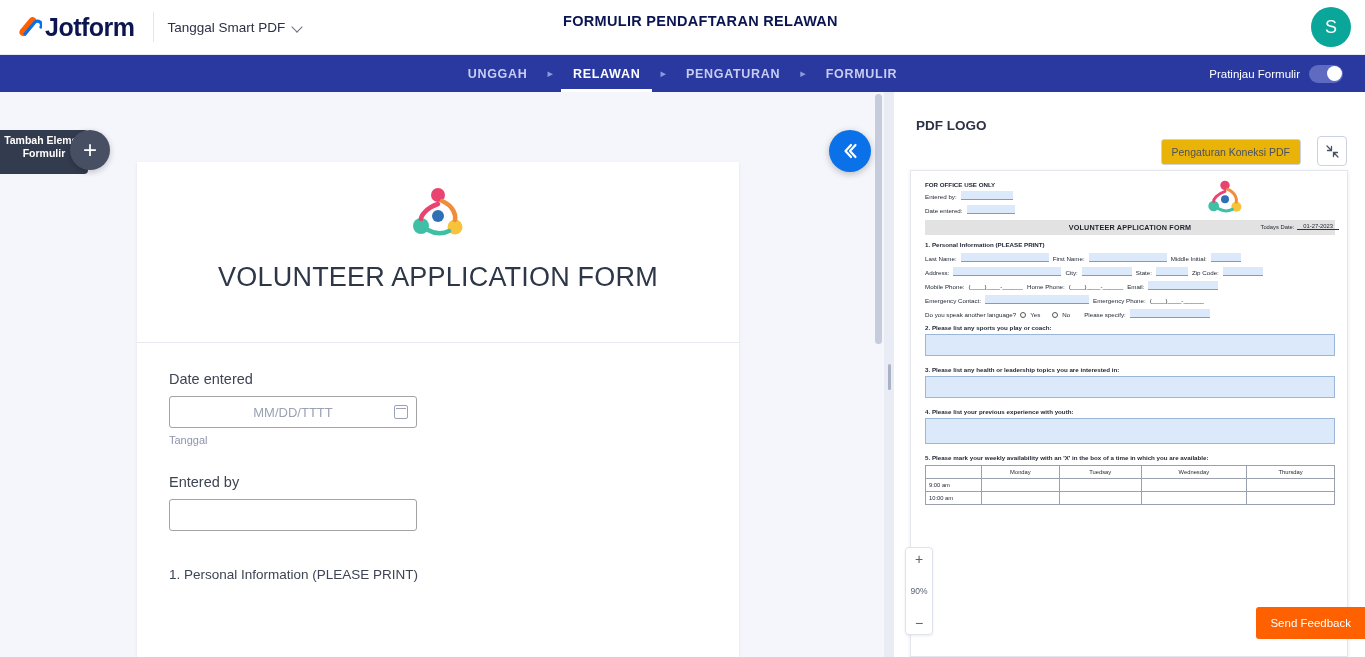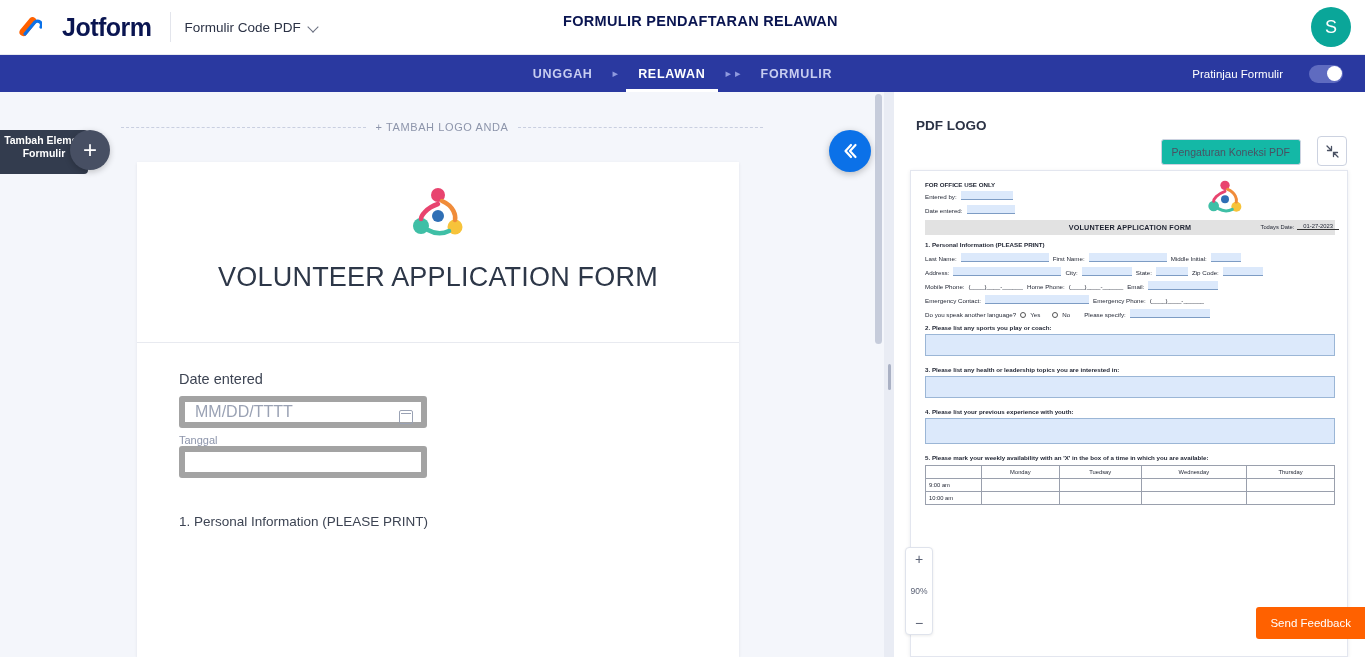--- a/index.html
+++ b/index.html
@@ -11,21 +11,21 @@
     background: #fff;
   }
   #app { position: relative; width: 1365px; height: 657px; overflow: hidden; }
 
   
   .topbar {
     position: absolute; top: 0; left: 0; width: 1365px; height: 55px;
     background: #fff; border-bottom: 1px solid #e7e9ef;
     display: flex; align-items: center;
   }
-  .logo-wrap { display: flex; align-items: center; padding-left: 16px; gap: 20px; }
+  .logo-wrap { display: flex; align-items: center; padding-left: 16px; gap: 3px; }
   .logo-mark { width: 26px; height: 26px; position: relative; }
   .logo-text { font-size: 25px; font-weight: bold; color: #0a1551; letter-spacing: -0.5px; }
   .topbar-div { width: 1px; height: 30px; background: #e3e5ec; margin: 0 14px 0 18px; }
   .smartpdf {
     display: flex; align-items: center; gap: 6px;
     font-size: 13.5px; color: #2b3245;
   }
   .chev { width: 14px; height: 14px; display:inline-block; position: relative; }
   .chev::after {
     content: ""; position: absolute; left: 2px; top: 3px;
@@ -58,21 +58,21 @@
   .nav-item.active { color: #fff; }
   .nav-item.active::after {
     content: ""; position: absolute; bottom: 0; left: 6px; right: 6px;
     height: 3px; background: #fff;
   }
   .nav-sep {
     display: flex; align-items: center; color: #8f9ade; font-size: 11px; padding: 0 2px;
   }
   .preview-wrap {
     position: absolute; right: 22px; top: 0; height: 37px;
-    display: flex; align-items: center; gap: 26px;
+    display: flex; align-items: center; gap: 9px;
   }
   .preview-label { color: #fff; font-size: 11.5px; }
   .toggle {
     width: 34px; height: 18px; border-radius: 9px; background: #5f6bc0;
     position: relative;
   }
   .toggle .knob {
     position: absolute; right: 1.5px; top: 1.5px;
     width: 15px; height: 15px; border-radius: 50%; background: #fff;
   }
@@ -97,26 +97,26 @@
   }
   .form-head {
     height: 181px; border-bottom: 1px solid #e8eaf0;
     display: flex; flex-direction: column; align-items: center; justify-content: flex-start;
     padding-top: 24px;
   }
   .form-logo { width: 60px; height: 56px; position: relative; margin-bottom: 20px; }
   .form-heading {
     font-size: 27px; color: #2d3748; letter-spacing: 0.2px;
   }
-  .field-block { padding: 0 42px; }
+  .field-block { padding: 0 32px; }
   .field-label { font-size: 14.5px; color: #3d4453; margin-top: 28px; margin-bottom: 9px; }
   .field-input {
-    width: 248px; height: 32px; border: 6px solid #a3a3a3; border-radius: 3px;
-    background: #fff; font-size: 16px; color: #9aa2b4; padding: 0 10px;
-    display: flex; align-items: center; position: relative;
+    width: 248px; height: 32px; border: 1px solid #a3a3a3; border-radius: 3px;
+    background: #fff; font-size: 13px; color: #9aa2b4; padding: 0 10px;
+    display: flex; align-items: center; position: relative; justify-content: center;
   }
   .cal-icon {
     position: absolute; right: 8px; top: 8px; width: 14px; height: 14px;
     border: 1.3px solid #9aa2b4; border-radius: 2px;
   }
   .cal-icon::before {
     content: ""; position: absolute; top: 2px; left: 1px; right: 1px; height: 1.3px; background: #9aa2b4;
   }
   .sublabel { font-size: 11px; color: #8d95ab; margin-top: 6px; }
   .section-title { font-size: 13.5px; color: #3d4453; margin-top: 36px; }
@@ -157,21 +157,21 @@
     position: absolute; left: 894px; top: 92px; width: 471px; height: 565px;
     background: #fff; overflow: hidden;
   }
   .pdf-header {
     position: absolute; left: 0; top: 0; width: 471px; height: 66px;
     display: flex; align-items: center;
   }
   .pdf-title { font-size: 13.5px; color: #2b3245; font-weight: bold; margin-left: 22px; }
   .pdf-conn-btn {
     position: absolute; right: 64px; top: 47px; height: 26px;
-    border: 1px solid #ccd2e0; border-radius: 3px; background: #14b8a6;
+    border: 1px solid #ccd2e0; border-radius: 3px; background: #eab308;
     font-size: 10.5px; color: #4a5163; padding: 0 10px;
     display: flex; align-items: center;
   }
   .pdf-expand {
     position: absolute; right: 18px; top: 44px; width: 30px; height: 30px;
     border: 1px solid #ccd2e0; border-radius: 4px; background: #fff;
     display: flex; align-items: center; justify-content: center;
   }
   .pdf-doc {
     position: absolute; left: 16px; top: 78px; width: 438px; height: 487px;
@@ -234,51 +234,47 @@
       <span class="logo-mark">
         <svg width="26" height="26" viewBox="0 0 26 26">
           <path d="M4 16 L14 4 a4 4 0 0 1 6 5 L11 20 a4 4 0 0 1 -7 -4 Z" fill="#ff6100"></path>
           <path d="M9 20 L19 8 a4 4 0 0 1 6 5" fill="none" stroke="#0b71e8" stroke-width="3.2" stroke-linecap="round"></path>
         </svg>
       </span>
       <span class="logo-text">Jotform</span>
     </div>
     <div class="topbar-div"></div>
     <div class="smartpdf">
-      <span>Formulir Code PDF</span>
+      <span>Tanggal Smart PDF</span>
       <span class="chev"></span>
     </div>
     <div class="form-title">FORMULIR PENDAFTARAN RELAWAN</div>
     <div class="avatar">S</div>
   </div>
 
   <div class="navbar">
     <div class="nav-inner">
       <div class="nav-item">UNGGAH</div>
       <div class="nav-sep">▸</div>
       <div class="nav-item active">RELAWAN</div>
       <div class="nav-sep">▸</div>
+      <div class="nav-item">PENGATURAN</div>
       <div class="nav-sep">▸</div>
       <div class="nav-item">FORMULIR</div>
     </div>
     <div class="preview-wrap">
       <span class="preview-label">Pratinjau Formulir</span>
       <span class="toggle">
           <span class="knob"></span>
         </span>
     </div>
   </div>
 
   <div class="builder">
 
-    <div class="logo-dash">
-      <span class="dash-line"></span>
-      <span class="add-logo-text">+ TAMBAH LOGO ANDA</span>
-      <span class="dash-line"></span>
-    </div>
 
     <div class="form-card">
       <div class="form-head">
         <span class="form-logo">
           <svg width="60" height="56" viewBox="0 0 60 56">
             <circle cx="30" cy="9" r="7" fill="#e8446f"></circle>
             <circle cx="13" cy="40" r="8" fill="#3fbfa6"></circle>
             <circle cx="47" cy="41" r="7.5" fill="#f7c33a"></circle>
             <path d="M30 18 C18 22 13 30 13 33" stroke="#e8446f" stroke-width="4.5" fill="none" stroke-linecap="round"></path>
             <path d="M34 15 C46 20 48 30 47 34" stroke="#f08c3a" stroke-width="4.5" fill="none" stroke-linecap="round"></path>
@@ -290,20 +286,21 @@
       </div>
 
       <div class="field-block">
         <div class="field-label">Date entered</div>
         <div class="field-input">
           <span>MM/DD/TTTT</span>
           <span class="cal-icon"></span>
         </div>
         <div class="sublabel">Tanggal</div>
 
+        <div class="field-label">Entered by</div>
         <div class="field-input">
           <span></span>
         </div>
 
         <div class="section-title">1. Personal Information (PLEASE PRINT)</div>
       </div>
     </div>
 
     <div class="add-elem">Tambah Elemen Formulir</div>
     <div class="add-elem-btn">

